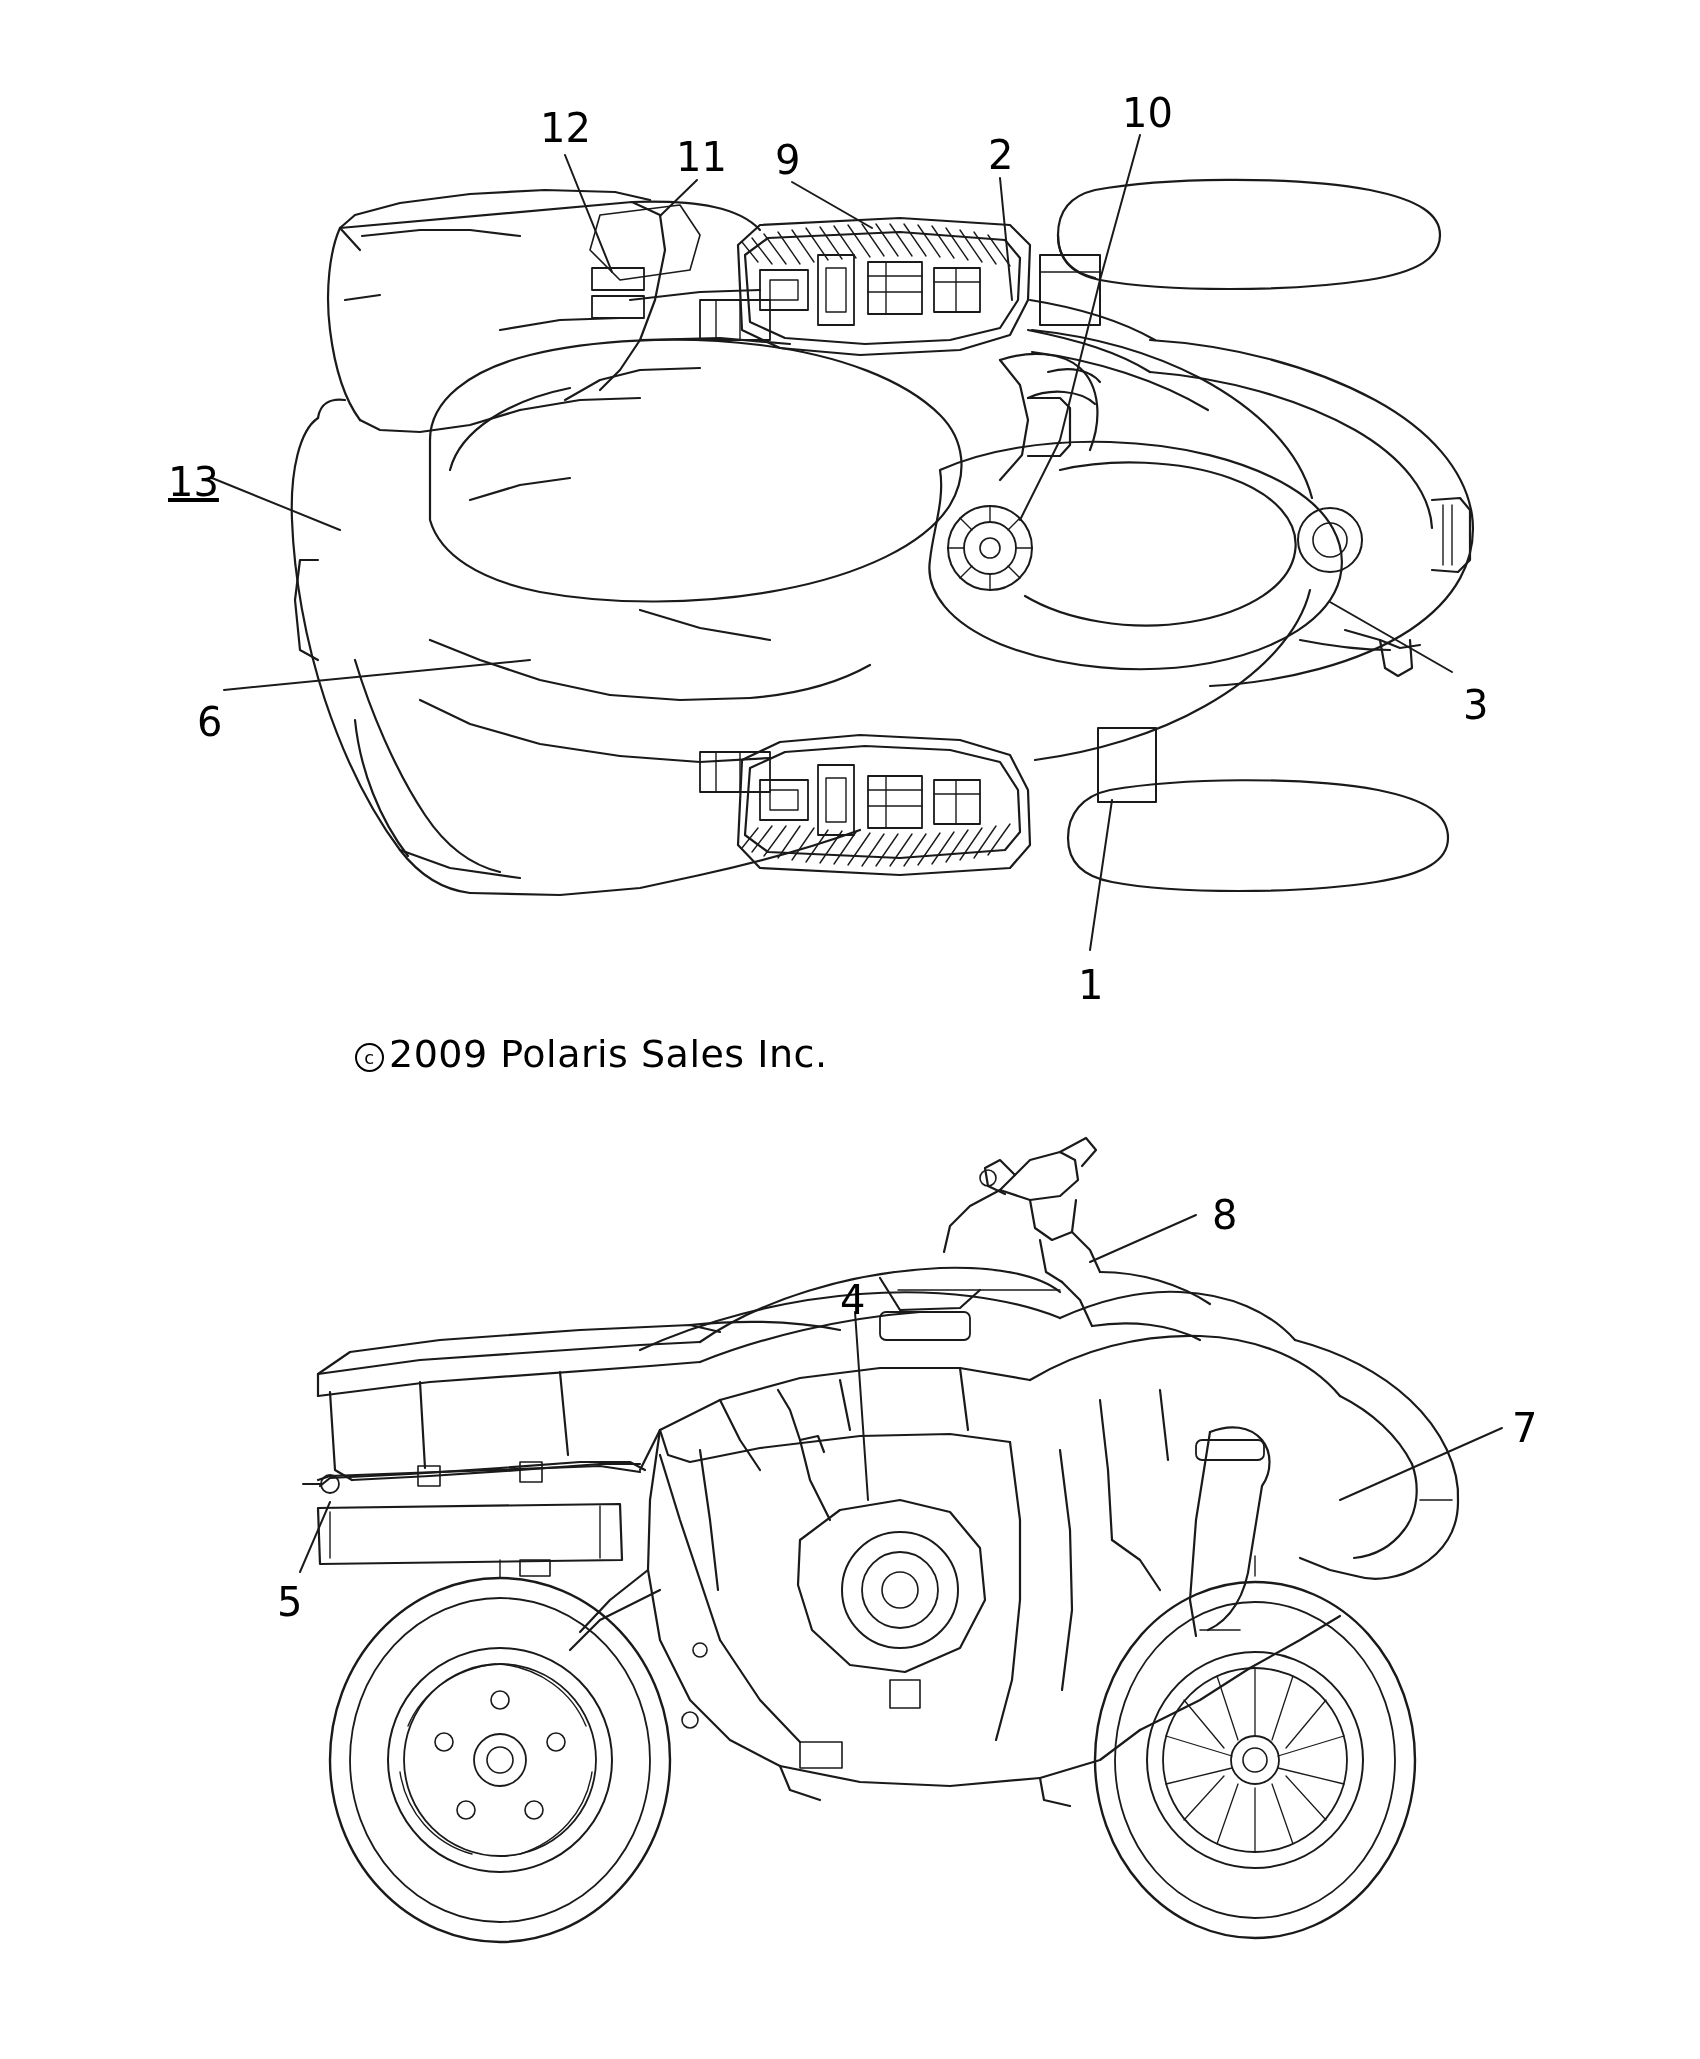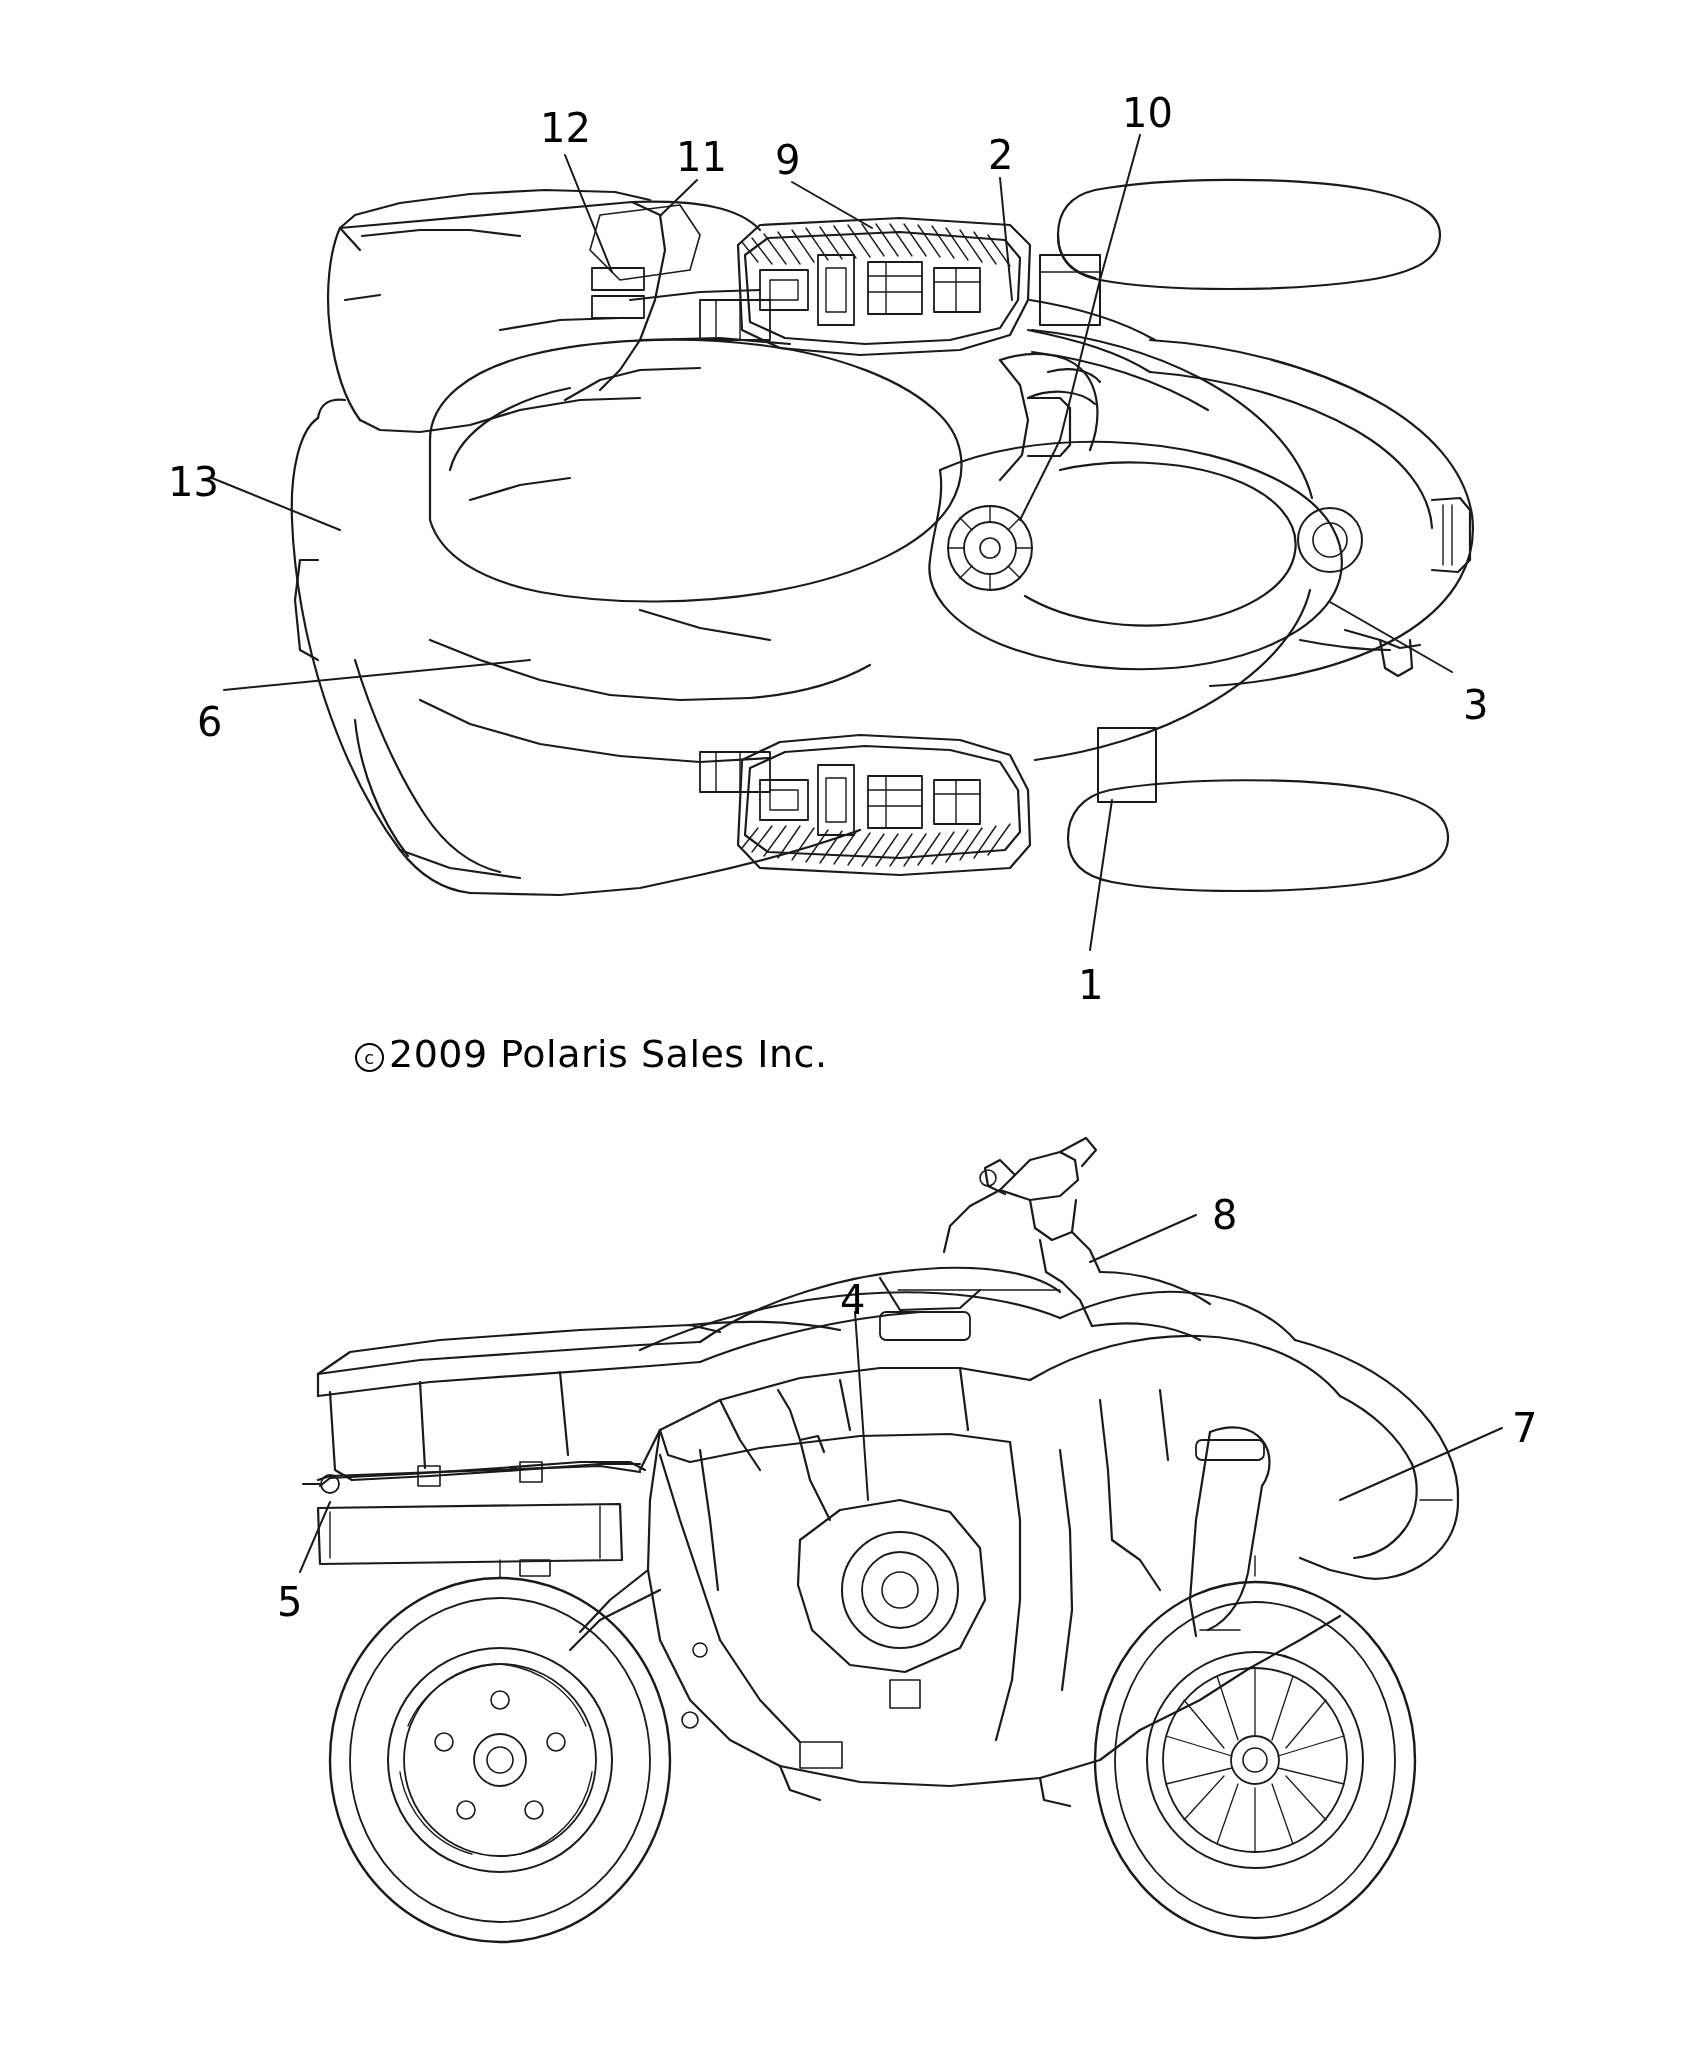--- a/index.html
+++ b/index.html
@@ -405,21 +405,21 @@
         <path d="M300,1572 L330,1502"></path>
       </g>
     </g>
   </svg>
 
   <div class="callout" style="left:540px; top:108px;">12</div>
   <div class="callout" style="left:676px; top:137px;text-align:center;">11</div>
   <div class="callout" style="left:775px; top:140px;">9</div>
   <div class="callout" style="left:988px; top:135px;">2</div>
   <div class="callout" style="left:1122px; top:93px;">10</div>
-  <div class="callout" style="left:168px; top:462px;">13</div>
+  <div class="callout" style="left:168px; top:462px;text-decoration:underline;">13</div>
   <div class="callout" style="left:197px; top:702px;">6</div>
   <div class="callout" style="left:1463px; top:685px;">3</div>
   <div class="callout" style="left:1078px; top:965px;">1</div>
   <div class="callout" style="left:1212px; top:1195px;">8</div>
   <div class="callout" style="left:840px; top:1280px;">4</div>
   <div class="callout" style="left:1512px; top:1408px;">7</div>
   <div class="callout" style="left:277px; top:1582px;">5</div>
 
   <div class="copyright">
     <span class="cmark">c</span><span>2009 Polaris Sales Inc.</span>

